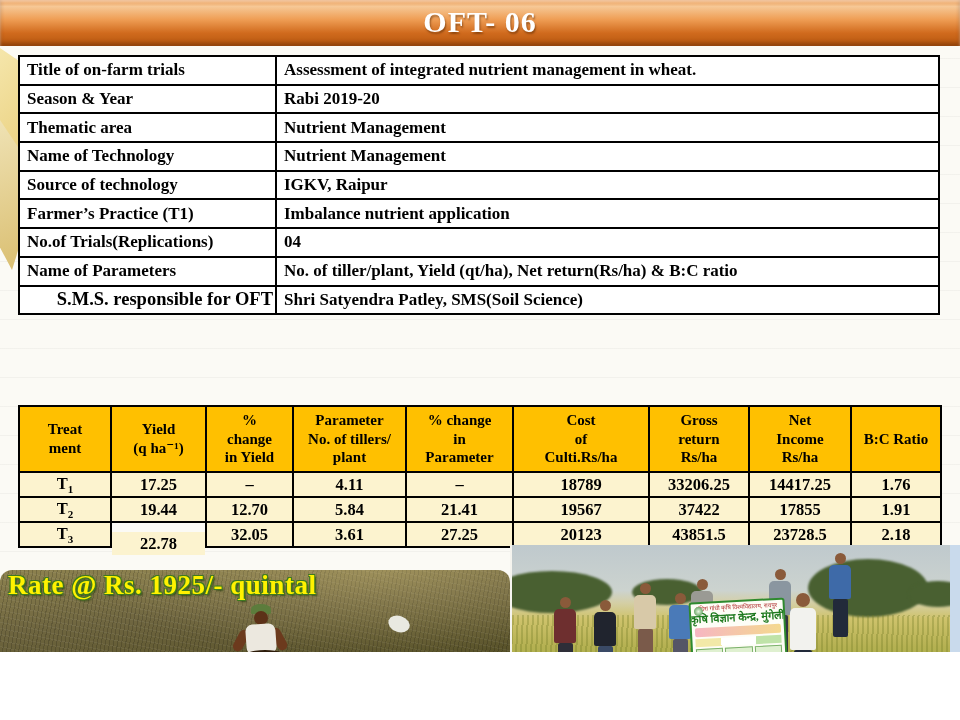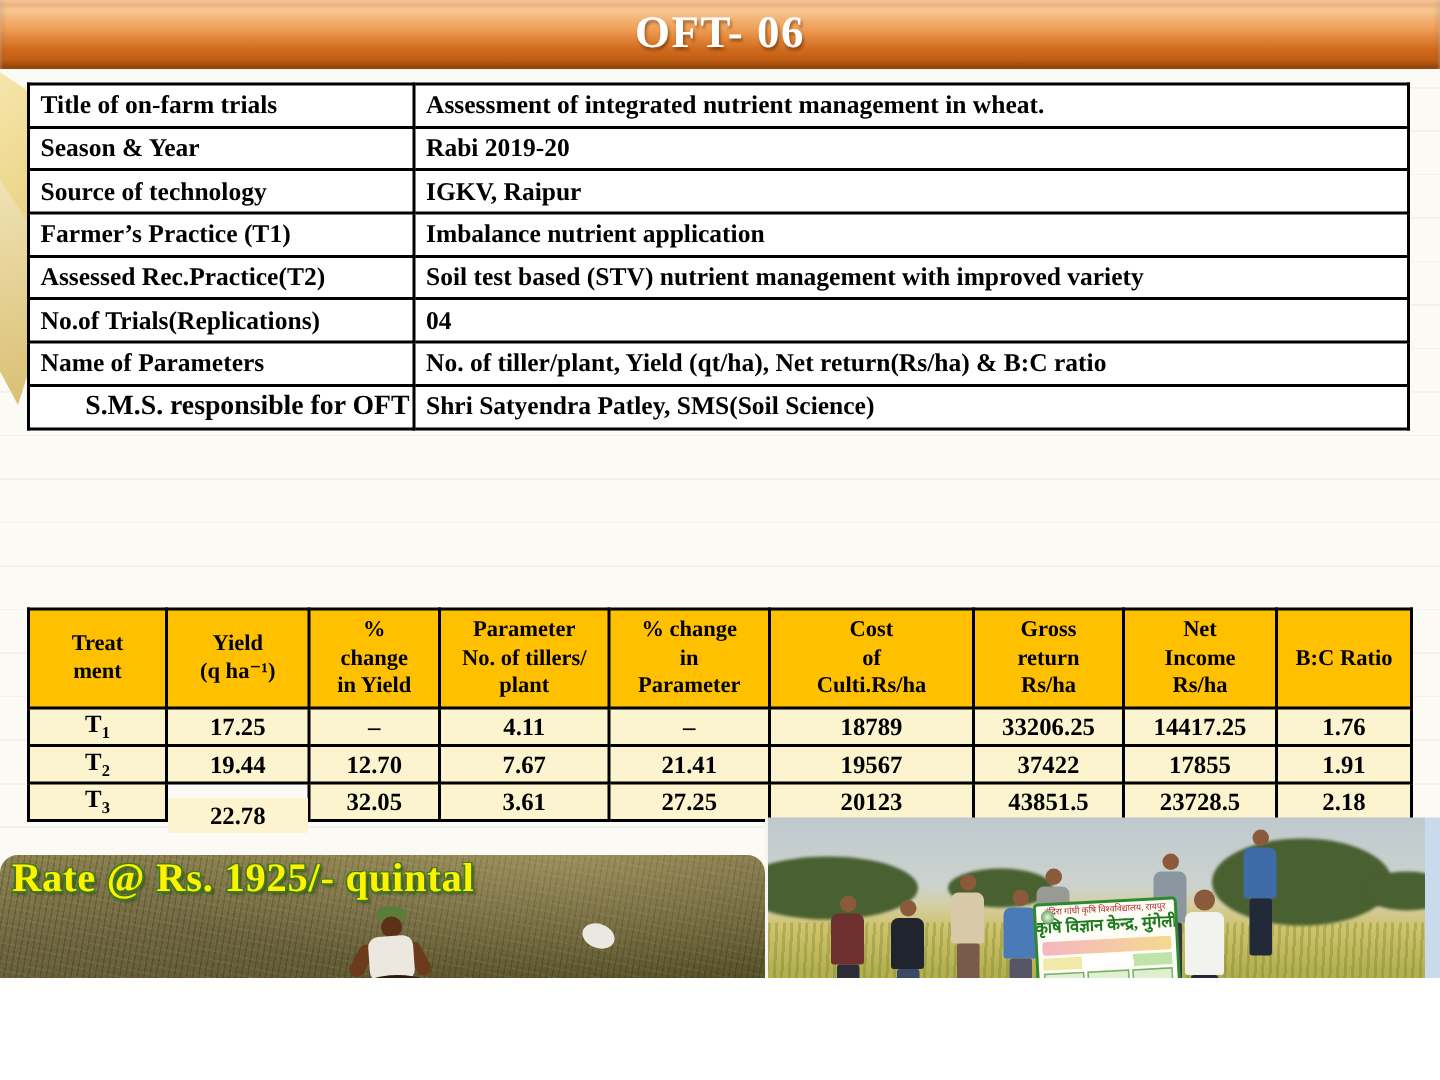--- a/index.html
+++ b/index.html
@@ -172,36 +172,40 @@
     <td class="label">Title of on-farm trials</td>
     <td class="value">Assessment of integrated nutrient management in wheat.</td>
   </tr>
 
   <tr>
     <td class="label">Season &amp; Year</td>
     <td class="value">Rabi 2019-20</td>
   </tr>
 
 
-
+  <tr>
+    <td class="label">Thematic area</td>
+    <td class="value">Nutrient Management</td>
+  </tr>
+
+  <tr>
+    <td class="label">Name of Technology</td>
+    <td class="value">Nutrient Management</td>
+  </tr>
 
   <tr>
     <td class="label">Source of technology</td>
     <td class="value">IGKV, Raipur</td>
   </tr>
 
   <tr>
     <td class="label">Farmer’s Practice (T1)</td>
     <td class="value">Imbalance nutrient application</td>
   </tr>
 
-  <tr>
-    <td class="label">Assessed Rec.Practice(T2)</td>
-    <td class="value">Soil test based (STV) nutrient management with improved variety</td>
-  </tr>
 
 
   <tr>
     <td class="label">No.of Trials(Replications)</td>
     <td class="value">04</td>
   </tr>
 
   <tr>
     <td class="label">Name of Parameters</td>
     <td class="value">No. of tiller/plant,  Yield (qt/ha), Net return(Rs/ha) &amp; B:C ratio</td>
@@ -262,21 +266,21 @@
           <td>–</td>
           <td>18789</td>
           <td>33206.25</td>
           <td>14417.25</td>
           <td>1.76</td>
         </tr>
         <tr>
           <td>T<sub>2</sub></td>
           <td>19.44</td>
           <td>12.70</td>
-          <td>7.67</td>
+          <td>5.84</td>
           <td>21.41</td>
           <td>19567</td>
           <td>37422</td>
           <td>17855</td>
           <td>1.91</td>
         </tr>
         <tr>
           <td>T<sub>3</sub></td>
           <td class="low">22.78</td>
           <td>32.05</td>

